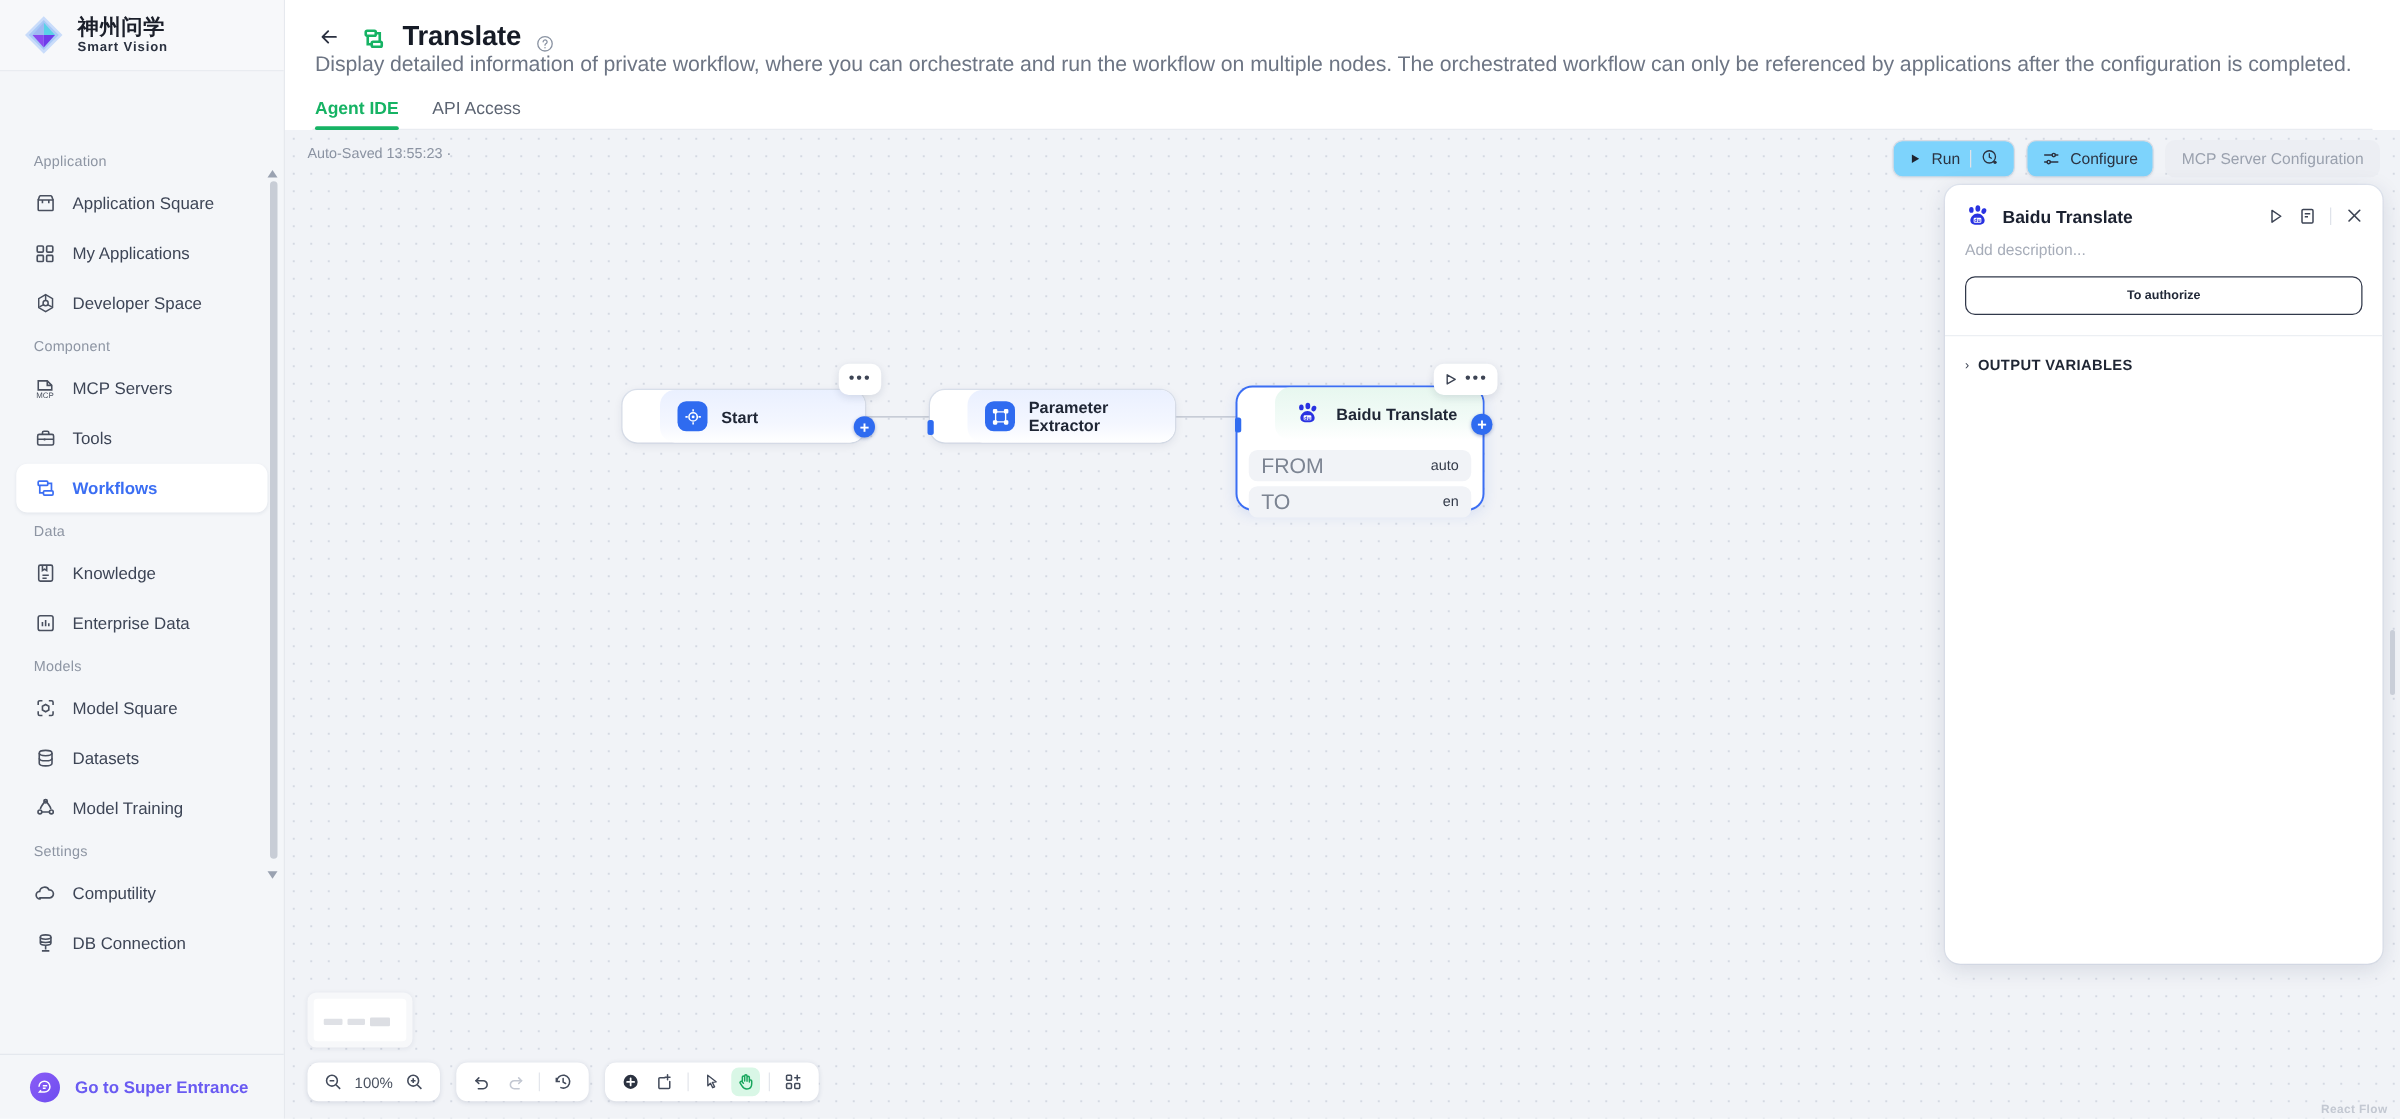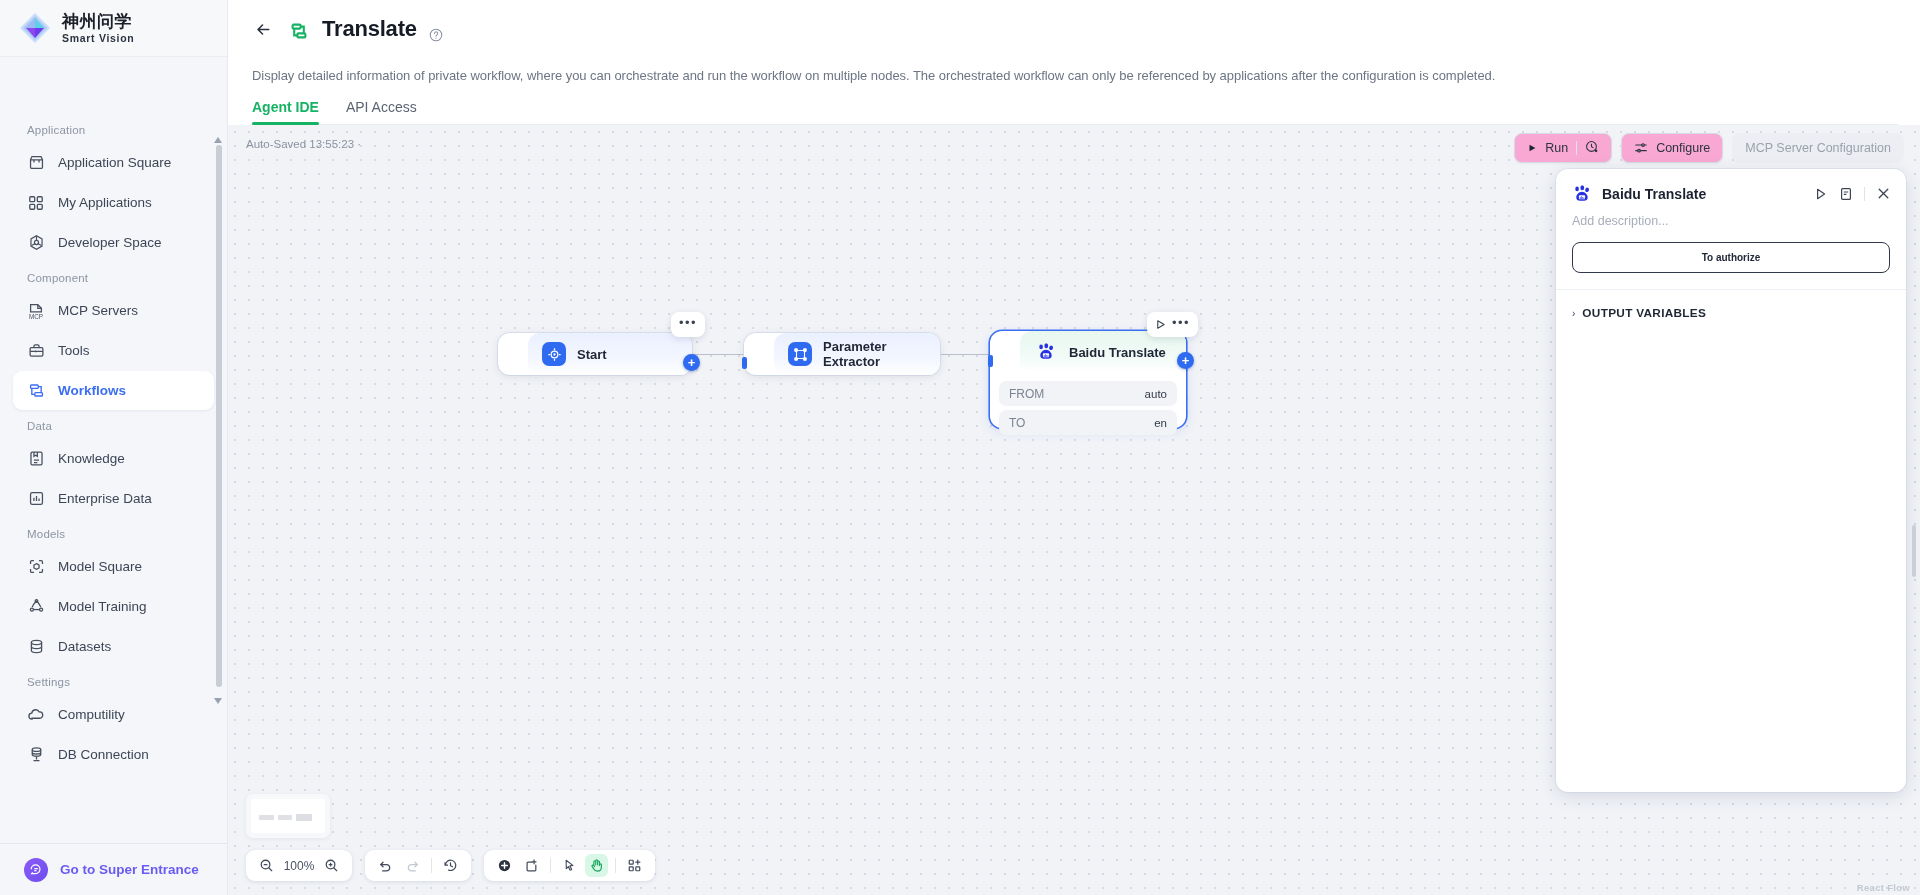--- a/index.html
+++ b/index.html
@@ -76,21 +76,21 @@
   .back-btn {
     width: 26px; height: 26px; display: flex; align-items: center; justify-content: center;
     cursor: pointer; color: #2a3040;
   }
   .wf-badge {
     width: 22px; height: 22px; display:flex; align-items:center; justify-content:center;
   }
   .page-title { font-size: 22px; font-weight: 700; color: #161b26; letter-spacing: -.2px; }
   .help-icon { color: #8a93a2; display:flex; align-items:center; cursor:pointer; }
   .page-desc {
-    font-size: 13px; color: #6d7584; margin-top: 26px; margin-left: 2px;
+    font-size: 17px; color: #6d7584; margin-top: 0; margin-left: 2px;
     letter-spacing: -.05px;
   }
   .tabs { display: flex; gap: 27px; margin-top: 16px; padding-left: 2px; border-bottom: 1px solid #e9ecf1; }
   .tab {
     font-size: 14px; color: #5c6472; padding: 0 0 9px 0; cursor: pointer; position: relative;
   }
   .tab.active { color: #16b364; font-weight: 700; }
   .tab.active::after {
     content:""; position:absolute; left:0; right:0; bottom:-1px; height:3px;
     background: #16b364; border-radius: 2px;
@@ -122,21 +122,21 @@
     display:flex; align-items:center; justify-content:center; }
   .node-title { font-size: 13px; font-weight: 700; color: #1f2635; }
   .node.selected { box-shadow: 0 0 0 1.6px #3b6ef3, 0 3px 12px rgba(40,90,220,.16); }
   .node.selected .node-head { background: linear-gradient(180deg,#e7f7ef 0%, #f2fbf7 60%, #ffffff 100%); }
 
   .node-body { padding: 4px 9px 9px 9px; }
   .kv {
     display: flex; justify-content: space-between; align-items: center;
     background: #f1f3f7; border-radius: 7px; height: 25px; padding: 0 10px; margin-top: 4px;
   }
-  .kv .k { font-size: 12px; color: #7c8492; }
+  .kv .k { font-size: 17px; color: #7c8492; }
   .kv .v { font-size: 11.5px; color: #333a49; }
 
   .plus-handle {
     position: absolute; width: 17px; height: 17px; border-radius: 50%;
     background: #2f6bf0; color: #fff; display: flex; align-items: center; justify-content: center;
     font-size: 13px; line-height: 1; right: -8px; top: 21px; cursor: pointer;
     box-shadow: 0 1px 3px rgba(20,50,140,.35); font-weight: 700;
   }
   .in-handle {
     position: absolute; width: 5px; height: 12px; border-radius: 2px; background: #2f6bf0;
@@ -147,21 +147,21 @@
     display: flex; align-items: center; gap: 6px; padding: 0 8px;
     box-shadow: 0 2px 7px rgba(25,40,80,.13); color:#3d4454;
   }
   .node-menu .dots { letter-spacing: 1.5px; font-size: 13px; line-height: 1; padding-bottom:4px; cursor:pointer;}
   .node-menu .play { cursor: pointer; display:flex; }
   .edge { position: absolute; height: 1.4px; background: #b9c0cc; }
 
   
   .tb-top { position: absolute; right: 16px; top: 8px; display: flex; align-items: center; gap: 9px; }
   .btn {
-    height: 30px; border-radius: 8px; background: #f9a8d4; border: 1px solid #d6dbe4;
+    height: 30px; border-radius: 8px; background: #7dd3fc; border: 1px solid #d6dbe4;
     display: flex; align-items: center; gap: 8px; padding: 0 12px; font-size: 12.5px;
     color: #2b3240; cursor: pointer; box-shadow: 0 1px 2px rgba(25,40,80,.05);
   }
   .btn .sep { width:1px; height:14px; background:#dfe3ea; }
   .btn.ghost { background: #eceef3; border-color: transparent; color: #9aa1ae; box-shadow:none; cursor:default;}
 
   .tb-bottom { position: absolute; left: 18px; bottom: 14px; display: flex; align-items: center; gap: 13px; }
   .tb-grp {
     height: 31px; background: #fff; border-radius: 9px; display: flex; align-items: center;
     gap: 4px; padding: 0 9px; box-shadow: 0 1px 4px rgba(25,40,80,.12);
@@ -333,38 +333,38 @@
             <svg width="17" height="17" viewBox="0 0 20 20" fill="none" stroke="#49505f" stroke-width="1.5">
               <path d="M3 7V4.5A1.5 1.5 0 014.5 3H7M13 3h2.5A1.5 1.5 0 0117 4.5V7M17 13v2.5a1.5 1.5 0 01-1.5 1.5H13M7 17H4.5A1.5 1.5 0 013 15.5V13"></path>
               <path d="M10 6.6l3 1.7v3.4l-3 1.7-3-1.7V8.3l3-1.7z"></path>
             </svg>
           </span>
         <span>Model Square</span>
       </div>
       <div class="nav-item">
         <span class="ico">
             <svg width="17" height="17" viewBox="0 0 20 20" fill="none" stroke="#49505f" stroke-width="1.5">
+              <ellipse cx="10" cy="5.2" rx="6" ry="2.5"></ellipse>
+              <path d="M4 5.2v9.6c0 1.4 2.7 2.5 6 2.5s6-1.1 6-2.5V5.2"></path>
+              <path d="M4 10c0 1.4 2.7 2.5 6 2.5s6-1.1 6-2.5"></path>
+            </svg>
+          </span>
+        <span>Datasets</span>
+      </div>
+      <div class="nav-item">
+        <span class="ico">
+            <svg width="17" height="17" viewBox="0 0 20 20" fill="none" stroke="#49505f" stroke-width="1.5">
               <path d="M10 3.2c2.7 3 4.3 5.3 5 7.6M10 3.2c-2.7 3-4.3 5.3-5 7.6"></path>
               <circle cx="10" cy="3.6" r="1.6"></circle>
               <circle cx="4.6" cy="13.6" r="1.8"></circle>
               <circle cx="15.4" cy="13.6" r="1.8"></circle>
               <path d="M6.4 13.6h7.2"></path>
             </svg>
           </span>
         <span>Model Training</span>
-      </div>
-      <div class="nav-item">
-        <span class="ico">
-            <svg width="17" height="17" viewBox="0 0 20 20" fill="none" stroke="#49505f" stroke-width="1.5">
-              <ellipse cx="10" cy="5.2" rx="6" ry="2.5"></ellipse>
-              <path d="M4 5.2v9.6c0 1.4 2.7 2.5 6 2.5s6-1.1 6-2.5V5.2"></path>
-              <path d="M4 10c0 1.4 2.7 2.5 6 2.5s6-1.1 6-2.5"></path>
-            </svg>
-          </span>
-        <span>Datasets</span>
       </div>
 
       <div class="nav-group-label">Settings</div>
       <div class="nav-item">
         <span class="ico">
             <svg width="18" height="18" viewBox="0 0 20 20" fill="none" stroke="#49505f" stroke-width="1.5">
               <path d="M5.6 14.5a3.3 3.3 0 01-.3-6.6 4.4 4.4 0 018.3-1.3 3.5 3.5 0 01.7 7 3 3 0 01-.5 0H5.6z"></path>
             </svg>
           </span>
         <span>Computility</span>

